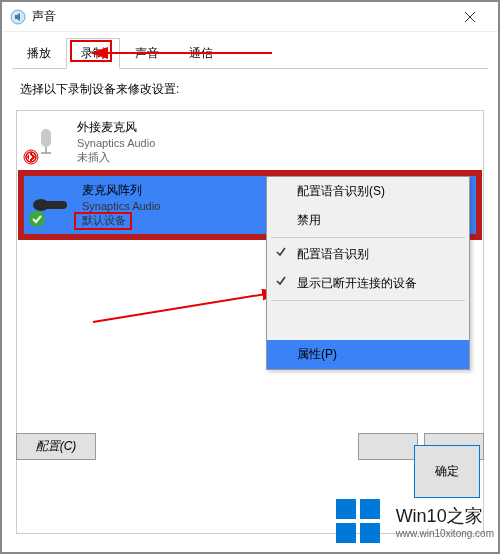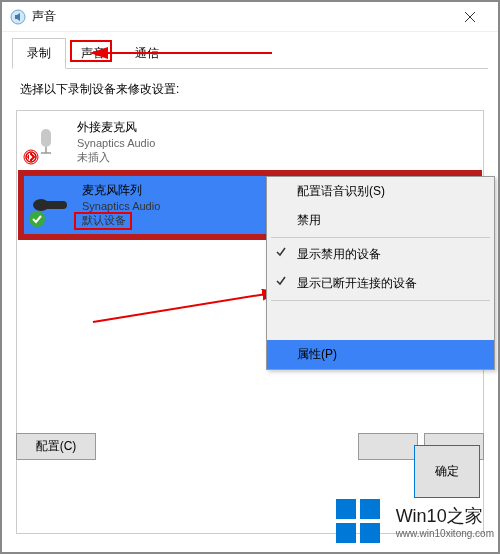--- a/index.html
+++ b/index.html
@@ -31,31 +31,31 @@
     .badge-error { position: absolute; bottom: -2px; left: -2px; width: 16px; height: 16px; }
     .badge-check { position: absolute; bottom: -2px; left: -2px; width: 18px; height: 18px; }
     
     .level-meter { position: absolute; right: 8px; top: 6px; width: 10px; height: 42px; display: flex; flex-direction: column-reverse; gap: 1px; }
     .level-bar { flex: 1; background: #9e9e9e; }
     
     .red-box { position: absolute; border: 2px solid #e60000; pointer-events: none; }
     .red-box-1 { left: 68px; top: 38px; width: 42px; height: 22px; }
     .red-box-2 { left: 72px; top: 210px; width: 58px; height: 18px; }
     
-    .context-menu { position: absolute; left: 264px; top: 174px; width: 229px; background: #f0f0f0; border: 1px solid #999; box-shadow: 2px 2px 4px rgba(0,0,0,0.2); z-index: 10; }
+    .context-menu { position: absolute; left: 264px; top: 174px; width: 204px; background: #f0f0f0; border: 1px solid #999; box-shadow: 2px 2px 4px rgba(0,0,0,0.2); z-index: 10; }
     .menu-item { padding: 6px 10px 6px 30px; position: relative; cursor: pointer; font-size: 12px; }
     .menu-item.highlighted { background: #3b82f6; margin-top: 39px; }
     .menu-sep { height: 1px; background: #ccc; margin: 2px 4px; }
     .menu-check { position: absolute; left: 8px; top: 6px; }
     
     .arrow { position: absolute; pointer-events: none; z-index: 5; }
     .arrow svg { overflow: visible; }
     
     .bottom-buttons { position: absolute; bottom: 92px; left: 14px; right: 14px; display: flex; justify-content: space-between; }
-    .btn { border: 1px solid #999; background: #e1e1e1; padding: 4px 16px; font-size: 12px; cursor: pointer; min-width: 80px; }
+    .btn { border: 1px solid #999; background: #e1e1e1; padding: 4px 16px; font-size: 12px; cursor: pointer; min-width: 80px; font-style: italic; }
     .btn-row-right { display: flex; gap: 6px; }
     
     .dialog-buttons { position: absolute; bottom: 54px; right: 18px; display: flex; gap: 8px; }
     .dlg-btn { border: 1px solid #0078d7; background: #e1e1e1; padding: 17px 20px; font-size: 12px; cursor: pointer; }
     
     .watermark { position: absolute; bottom: 0; right: 0; width: 220px; height: 62px; display: flex; align-items: center; justify-content: flex-end; gap: 14px; padding-right: 4px; z-index: 20; }
     .win-logo { width: 48px; height: 48px; }
     .wm-text { display: flex; flex-direction: column; }
     .wm-title { font-size: 18px; color: #1a1a1a; font-weight: 400; }
     .wm-url { font-size: 10px; color: #666; }
@@ -73,20 +73,21 @@
   <span class="titlebar-title">声音</span>
   <div class="titlebar-close">
     <svg width="10" height="10" viewBox="0 0 10 10">
         <path d="M0 0L10 10M10 0L0 10" stroke="#333" stroke-width="1"></path>
       </svg>
   </div>
 </div>
 
 <div class="content">
   <div class="tabs">
+    <div class="tab">播放</div>
     <div class="tab active">录制</div>
     <div class="tab">声音</div>
     <div class="tab">通信</div>
   </div>
 
   <div class="instruction">选择以下录制设备来修改设置:</div>
 
   <div class="device-list">
 
     <div class="device-item">
@@ -150,21 +151,21 @@
 <div class="context-menu">
   <div class="menu-item">配置语音识别(S)</div>
   <div class="menu-item">禁用</div>
   <div class="menu-sep"></div>
   <div class="menu-item">
     <span class="menu-check">
       <svg width="12" height="12" viewBox="0 0 12 12">
           <path d="M2 6l3 3 5-7" stroke="#333" stroke-width="1.5" fill="none"></path>
         </svg>
     </span>
-    <span>显示禁用的设备</span>
+    <span>配置语音识别</span>
   </div>
   <div class="menu-item">
     <span class="menu-check">
       <svg width="12" height="12" viewBox="0 0 12 12">
           <path d="M2 6l3 3 5-7" stroke="#333" stroke-width="1.5" fill="none"></path>
         </svg>
     </span>
     <span>显示已断开连接的设备</span>
   </div>
   <div class="menu-sep"></div>

